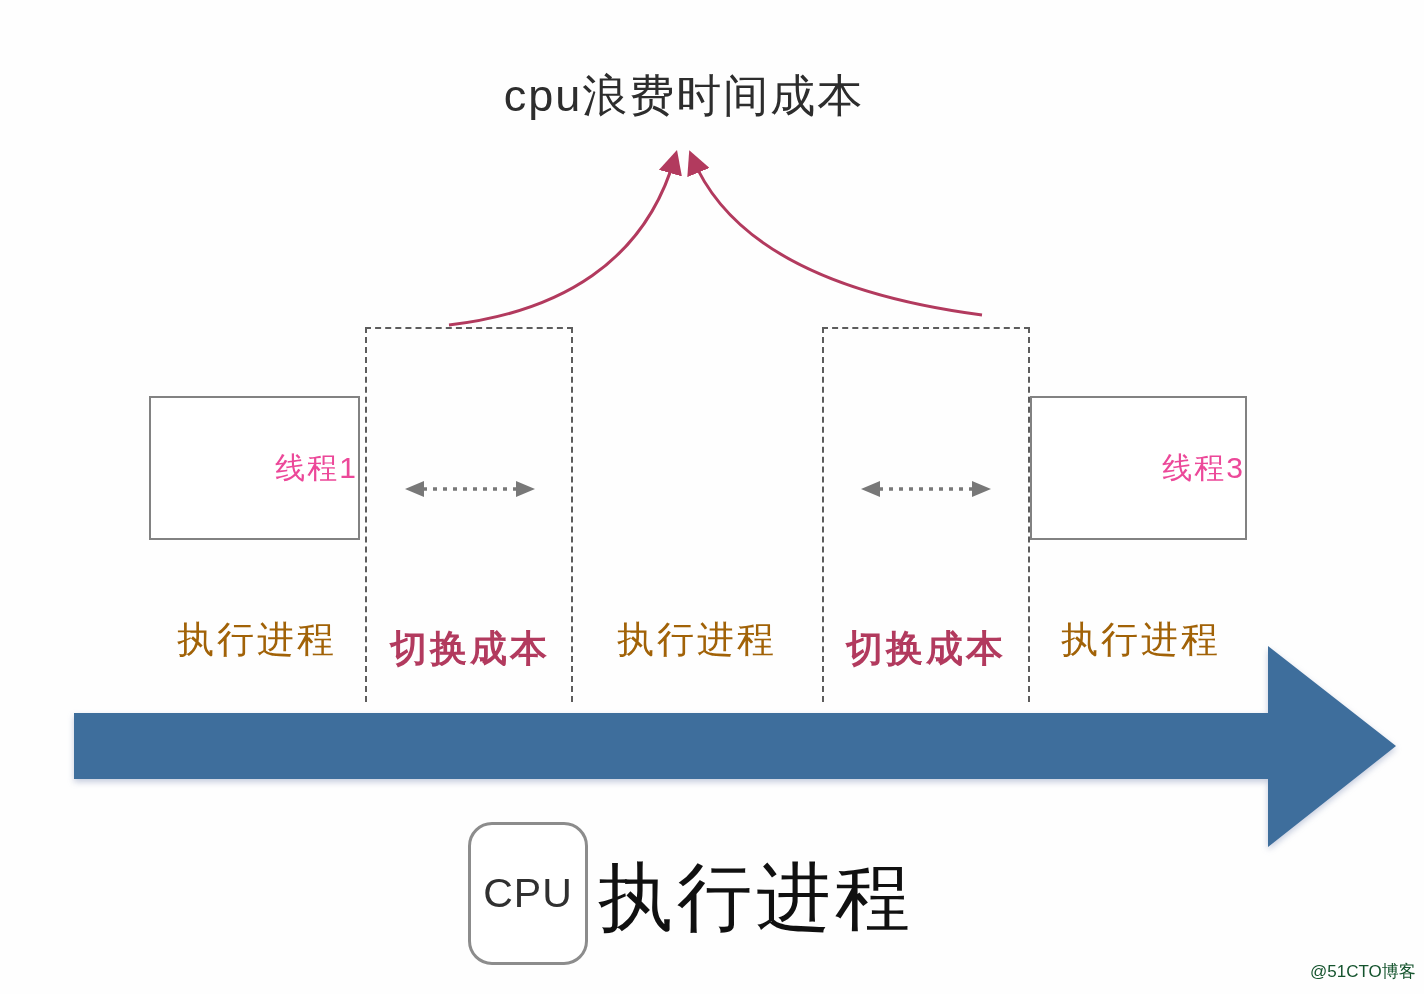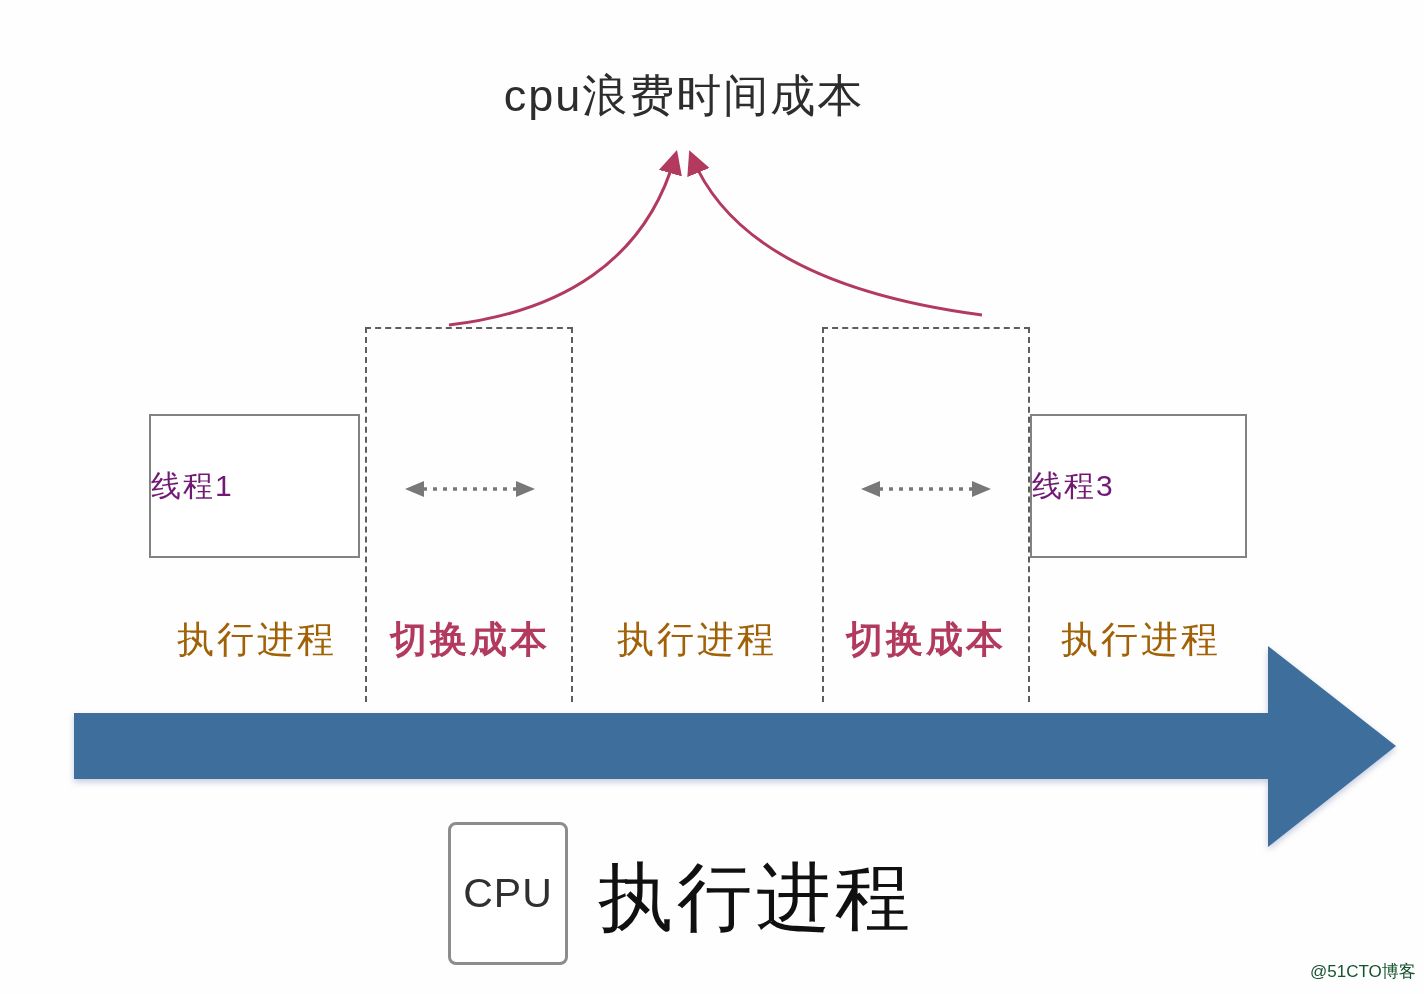--- a/index.html
+++ b/index.html
@@ -42,62 +42,62 @@
     top: 327px;
     width: 204px;
     height: 373px;
     background: transparent;
     z-index: 1;
   }
   .dotted-box.left  { left: 365px; }
   .dotted-box.right { left: 822px; }
 
   .thread-box {
-    top: 414px;
+    top: 396px;
     height: 140px;
     border: 2px solid #828282;
     background: #ffffff;
     display: flex;
     align-items: center;
-    justify-content: flex-start;
+    justify-content: flex-end;
     font-size: 30px;
-    color: #701a75;
+    color: #ec4899;
     letter-spacing: 2px;
     z-index: 2;
   }
   .thread-box.t1 { left: 149px;  width: 207px; }
   .thread-box.t2 { left: 573px;  width: 245px; }
   .thread-box.t3 { left: 1030px; width: 213px; }
 
   .phase-label {
     top: 616px;
     height: 48px;
     transform: translateX(-50%);
     display: flex;
     align-items: center;
     white-space: nowrap;
     font-size: 37px;
     letter-spacing: 3px;
     z-index: 2;
   }
   .phase-label.exec   { color: #a16207; font-weight: 400; }
-  .phase-label.switch { color: #b23a5e; font-weight: 700; }
+  .phase-label.switch { color: #b23a5e; font-weight: 700; margin-top: 9px; }
   .phase-label.c1 { left: 257px;  }
   .phase-label.c2 { left: 470px;  }
   .phase-label.c3 { left: 697px;  }
   .phase-label.c4 { left: 926px;  }
   .phase-label.c5 { left: 1141px; }
 
   .cpu-box {
-    left: 448px;
+    left: 468px;
     top: 822px;
     width: 114px;
     height: 137px;
     border: 3px solid #8c8c8c;
-    border-radius: 8px;
+    border-radius: 24px;
     background: #ffffff;
     display: flex;
     align-items: center;
     justify-content: center;
     font-size: 41px;
     color: #303030;
     letter-spacing: 1px;
     z-index: 2;
     text-align: center;
   }

